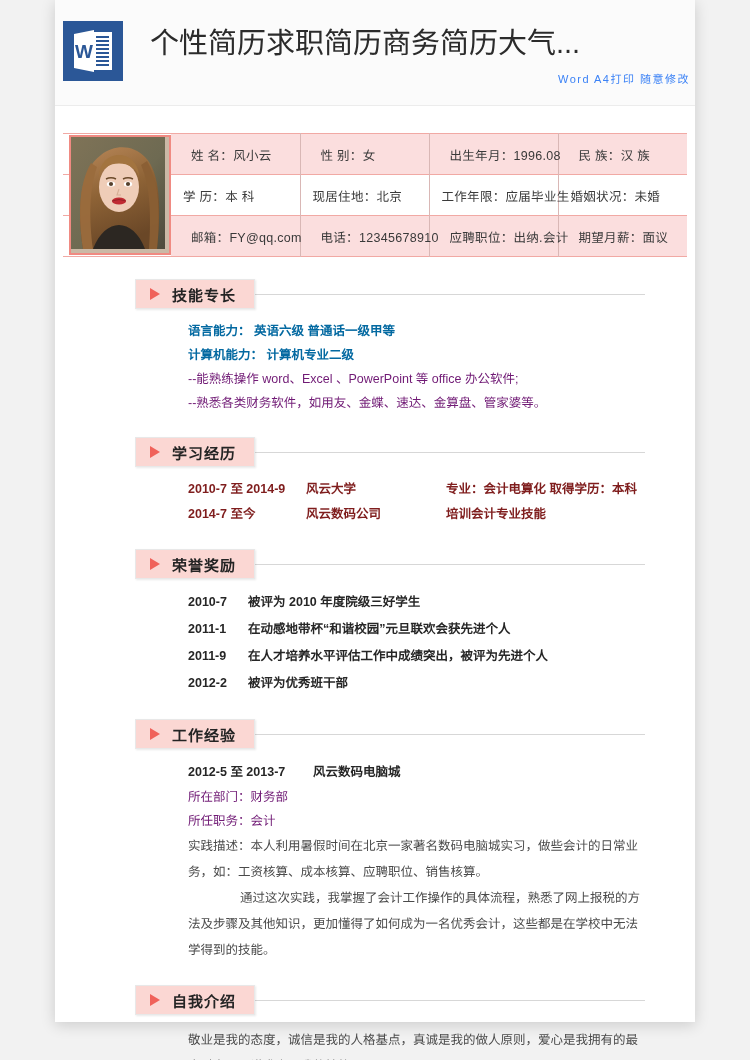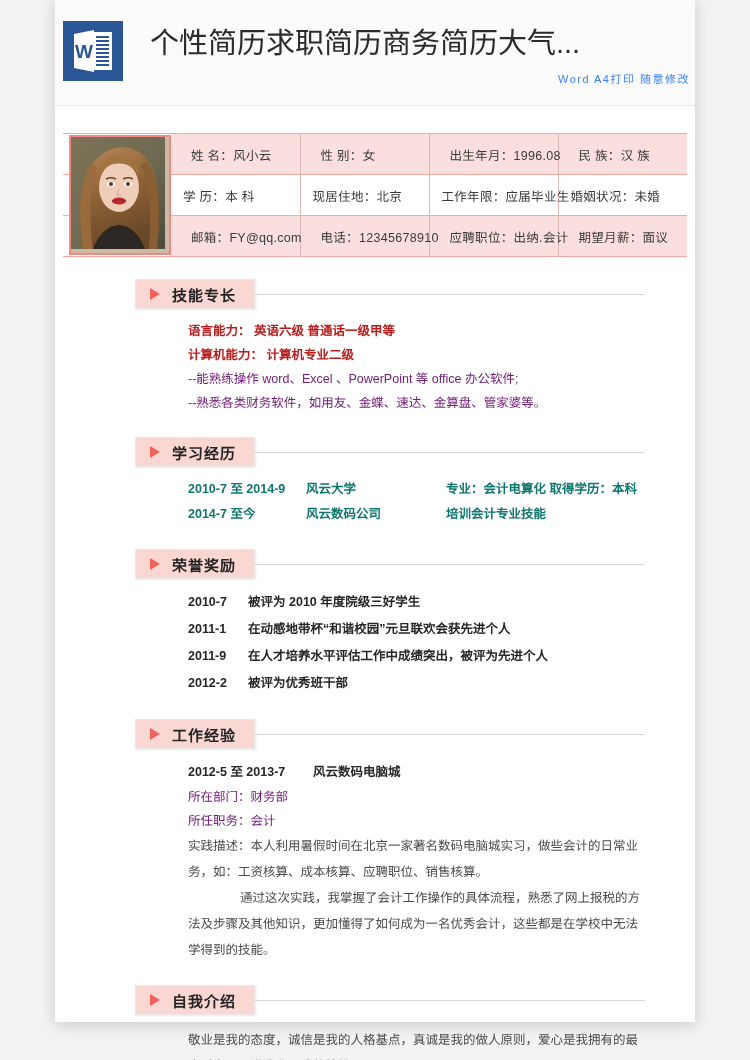--- a/index.html
+++ b/index.html
@@ -171,34 +171,34 @@
   
   .sec-body {
     padding: 8px 42px 0 125px;
   }
   .line {
     font-size: 12.5px;
     color: #701a75;
     line-height: 24px;
     white-space: nowrap;
   }
-  .line.bold { font-weight: bold; color: #b91c1c; }
+  .line.bold { font-weight: bold; color: #0369a1; }
   .para {
     font-size: 12.5px;
     color: #4a4a4a;
     line-height: 26px;
     white-space: normal;
   }
   .para.indent { text-indent: 52px; }
 
   
   .exp-row {
     font-size: 12.5px;
     font-weight: bold;
-    color: #0f766e;
+    color: #7f1d1d;
     line-height: 25px;
     white-space: nowrap;
   }
   .exp-row .c1 { display: inline-block; width: 118px; }
   .exp-row .c2 { display: inline-block; width: 140px; }
   .exp-row .c3 { display: inline-block; }
 
   .award-row {
     font-size: 12.5px;
     font-weight: bold;

